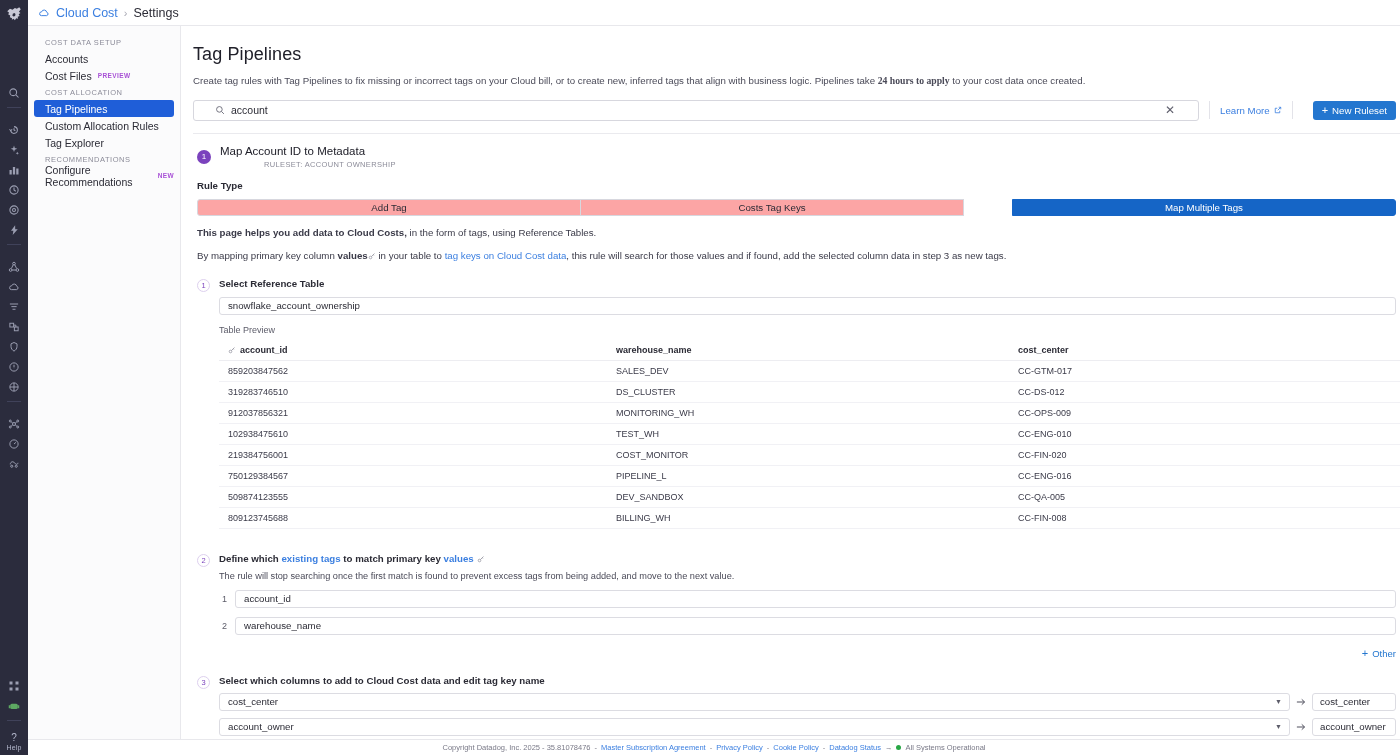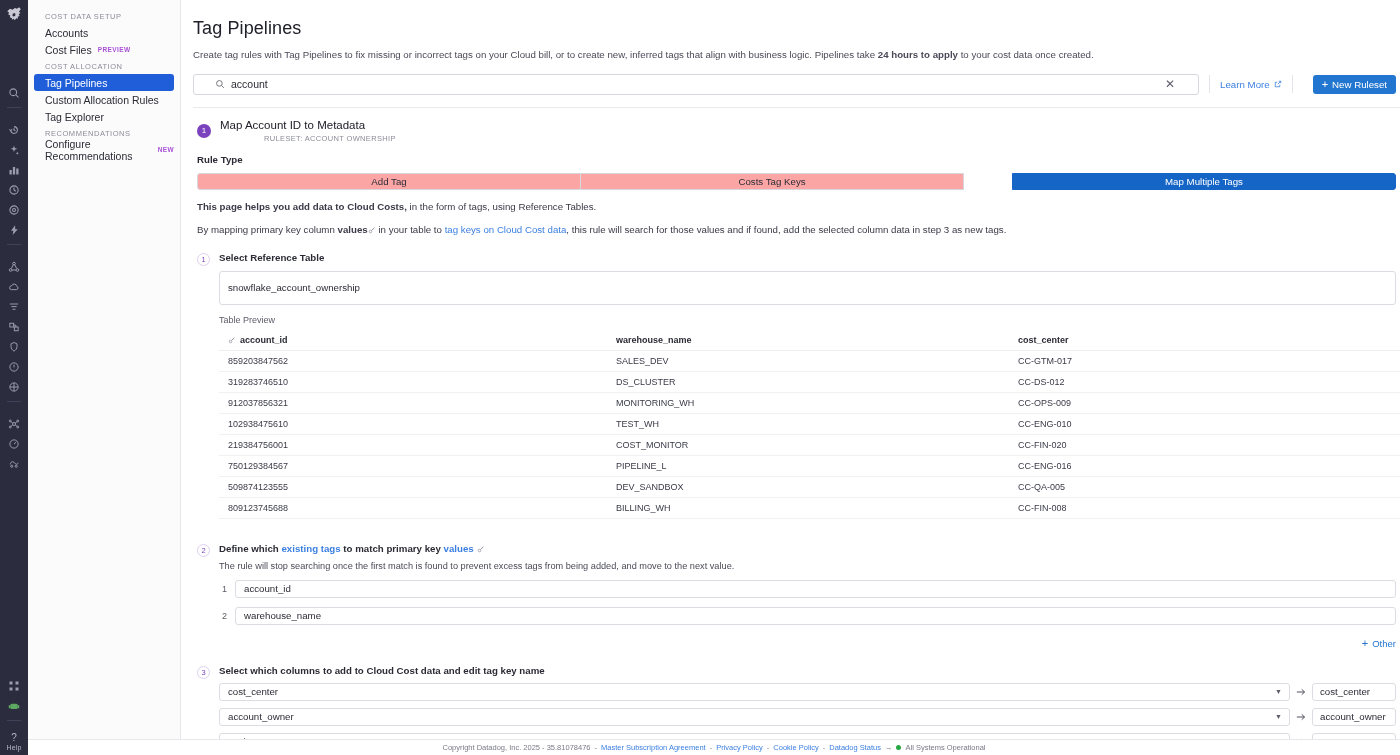--- a/index.html
+++ b/index.html
@@ -62,21 +62,21 @@
     gap: 6px; cursor: default;
   }
   .side-item.active { background: #1f5ed8; color: #fff; }
   .badge-pill { font-size: 6.5px; letter-spacing: .4px; color: #a851d6; font-weight: bold; }
 
   
   .content { flex: 1; min-width: 0; overflow: hidden; position: relative; background: #fff; padding: 0 0 0 0; }
   .content-inner { padding: 18px 0 0 12px; }
   .page-title { font-size: 18px; font-weight: 400; color: #20202a; letter-spacing: .1px; }
   .page-sub { font-size: 9.7px; color: #4a4a58; margin-top: 10px; line-height: 1.3; }
-  .page-sub b { font-weight: bold; }
+  .page-sub b { font-weight: bold; font-family: Liberation Serif, serif; }
 
   .searchrow { display: flex; align-items: center; margin-top: 12px; padding-right: 4px; gap: 0; }
   .searchbox {
     flex: 1; height: 21px; border: 1px solid #d7d7de; border-radius: 3px;
     display: flex; align-items: center; padding: 0 21px; background: #fff; gap: 6px;
     max-width: 1036px;
   }
   .searchbox input {
     flex: 1; border: none; outline: none; font-size: 10.5px; color: #2b2b35;
     font-family: "Liberation Sans", sans-serif; background: transparent;
@@ -123,21 +123,21 @@
   .step-num {
     width: 13px; height: 13px; border-radius: 50%; border: 1px solid #ddd0ee;
     color: #7b42bd; font-size: 7.5px; display: flex; align-items: center;
     justify-content: center; flex: 0 0 13px; margin-top: 1px; background:#fff;
   }
   .step-body { flex: 1; min-width: 0; padding-right: 4px; }
   .step-title { font-size: 9.7px; font-weight: bold; color: #2b2b35; }
 
   .inputbox {
     height: 18px; border: 1px solid #dcdce2; border-radius: 3px; background: #fff;
-    display: flex; align-items: center; padding: 16px 8px; font-size: 9.7px; color: #2b2b35;
+    display: flex; align-items: center; padding: 0 8px; font-size: 9.7px; color: #2b2b35;
     margin-top: 8px;
   }
   .minor-lbl { font-size: 9px; color: #5c5c69; margin-top: 10px; }
 
   
   .tbl { margin-top: 6px; width: 100%; border-collapse: collapse; table-layout: fixed; }
   .tbl th {
     text-align: left; font-size: 9px; font-weight: bold; color: #2b2b35;
     padding: 4px 0 5px 9px; border-bottom: 1px solid #ededf1; white-space: nowrap;
   }
@@ -325,20 +325,30 @@
           </svg>
         </div>
       <div class="rail-gap"></div>
       <div class="rail-qmark">?</div>
       <div class="rail-help">Help</div>
     </div>
   </div>
 
   <div class="main-col">
 
+    <div class="topbar">
+      <span class="crumb-ico">
+        <svg viewBox="0 0 16 16" fill="none" stroke="currentColor" stroke-width="1.3">
+            <path d="M4.5 11.5a2.5 2.5 0 0 1 .3-5A3.5 3.5 0 0 1 11.6 7a2.3 2.3 0 0 1-.1 4.5z"></path>
+          </svg>
+      </span>
+      <span class="crumb-link">Cloud Cost</span>
+      <span class="crumb-sep">›</span>
+      <span class="crumb-cur">Settings</span>
+    </div>
 
     <div class="body-row">
 
       <div class="sidebar">
         <div class="side-head">COST DATA SETUP</div>
         <div class="side-item">
           <span>Accounts</span>
         </div>
         <div class="side-item">
           <span>Cost Files</span>

